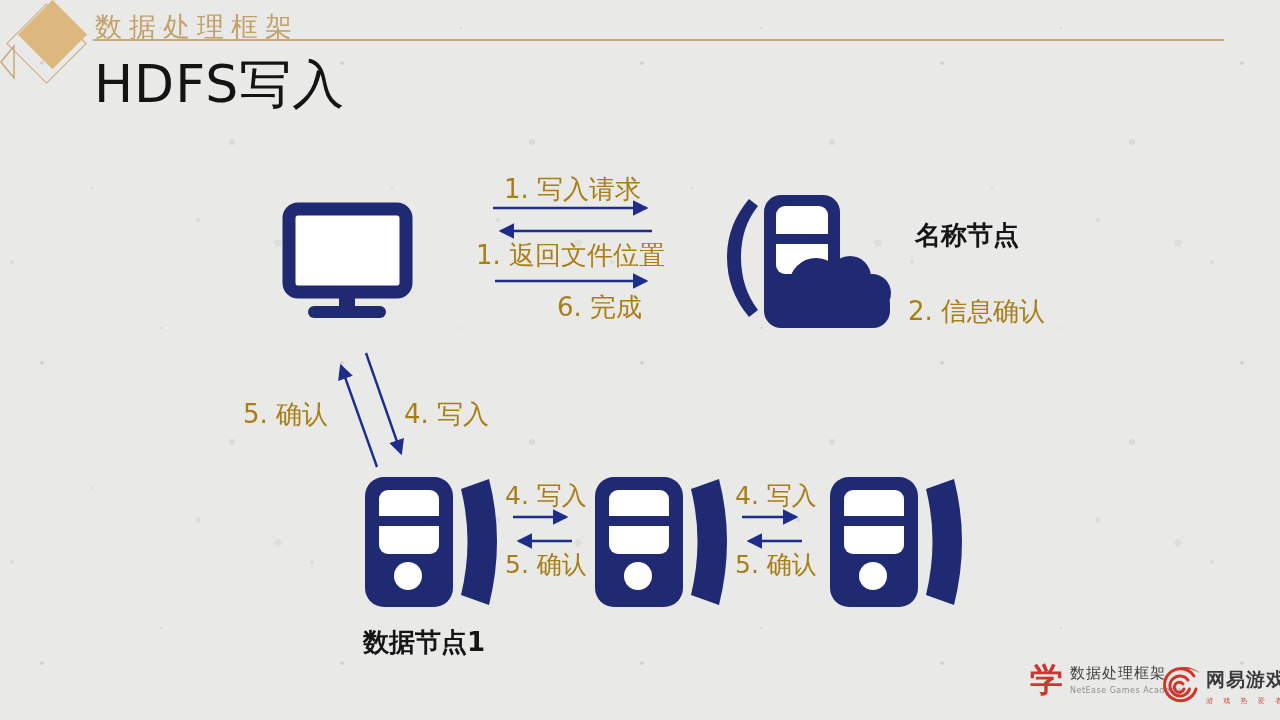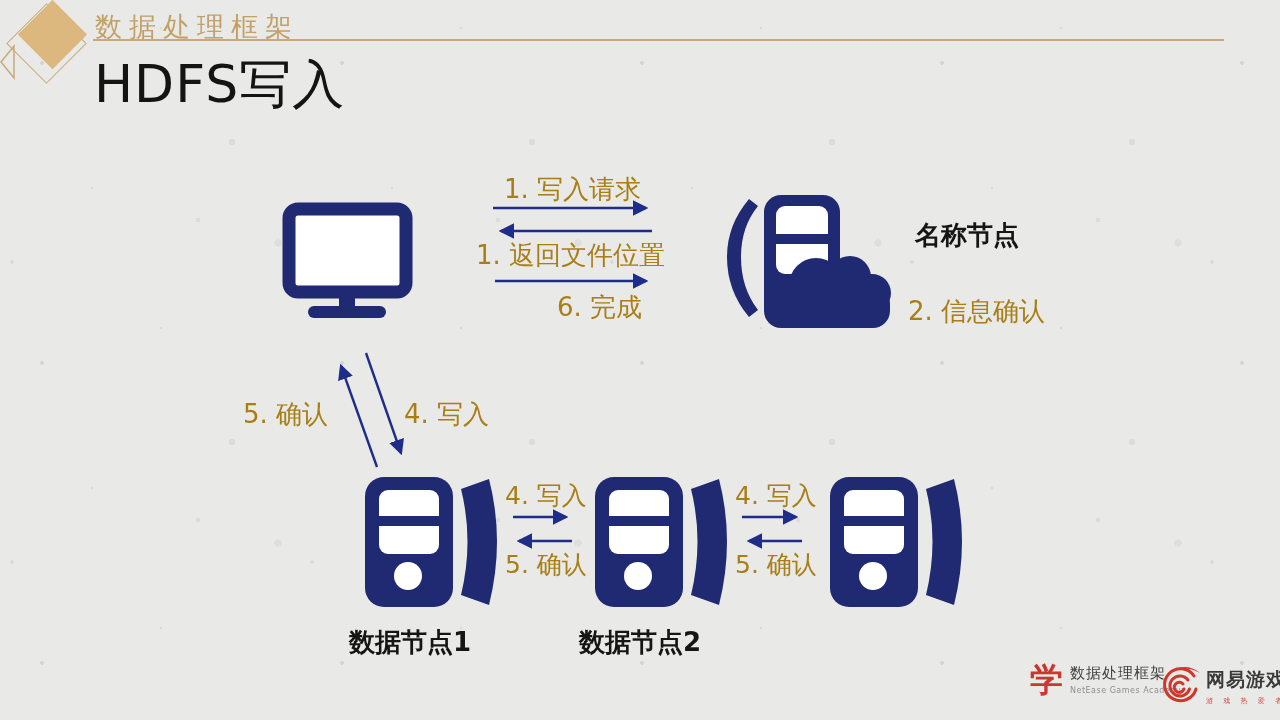--- a/index.html
+++ b/index.html
@@ -39,21 +39,21 @@
   }
   .header-rule { left:93px; top:39px; width:1131px; height:2px; background:#c9a87c; }
   .page-title {
     left:94px; top:50px; font-size:52px; color:#141414;
     font-weight:500; letter-spacing:1px; white-space:nowrap;
   }
 
   
   .gold-label { color:#a87e16; font-size:26px; white-space:nowrap; }
   .black-label { color:#151515; font-size:26px; font-weight:700; white-space:nowrap; }
-  .center { text-align:center; }
+  .center { text-align:right; }
 
   .client-label { left:157px; top:222px; line-height:1.18; }
   .namenode-label { left:915px; top:218px; }
   .namenode-note  { left:908px; top:294px; }
 
   .lbl-step1 { left:504px; top:172px; }
   .lbl-step3 { left:476px; top:238px; }
   .lbl-step6 { left:517px; top:290px;margin-left:40px; }
   .lbl-diag-ack   { left:243px; top:397px; }
   .lbl-diag-write { left:404px; top:397px; }
@@ -158,21 +158,20 @@
 
   <div class="abs gold-label lbl-diag-ack">5. 确认</div>
   <div class="abs gold-label lbl-diag-write">4. 写入</div>
 
   <div class="abs gold-label lbl-p1-write">4. 写入</div>
   <div class="abs gold-label lbl-p1-ack">5. 确认</div>
   <div class="abs gold-label lbl-p2-write">4. 写入</div>
   <div class="abs gold-label lbl-p2-ack">5. 确认</div>
 
   <div class="abs black-label center dn-label dn1">数据节点1</div>
-  <div class="abs black-label center dn-label dn2">数据节点2</div>
 
   <div class="abs footer-academy">
     <div class="academy-seal">学</div>
     <div>
       <div class="academy-name">数据处理框架</div>
       <div class="academy-sub">NetEase Games Academy</div>
     </div>
   </div>
 
   <div class="abs footer-netease">

